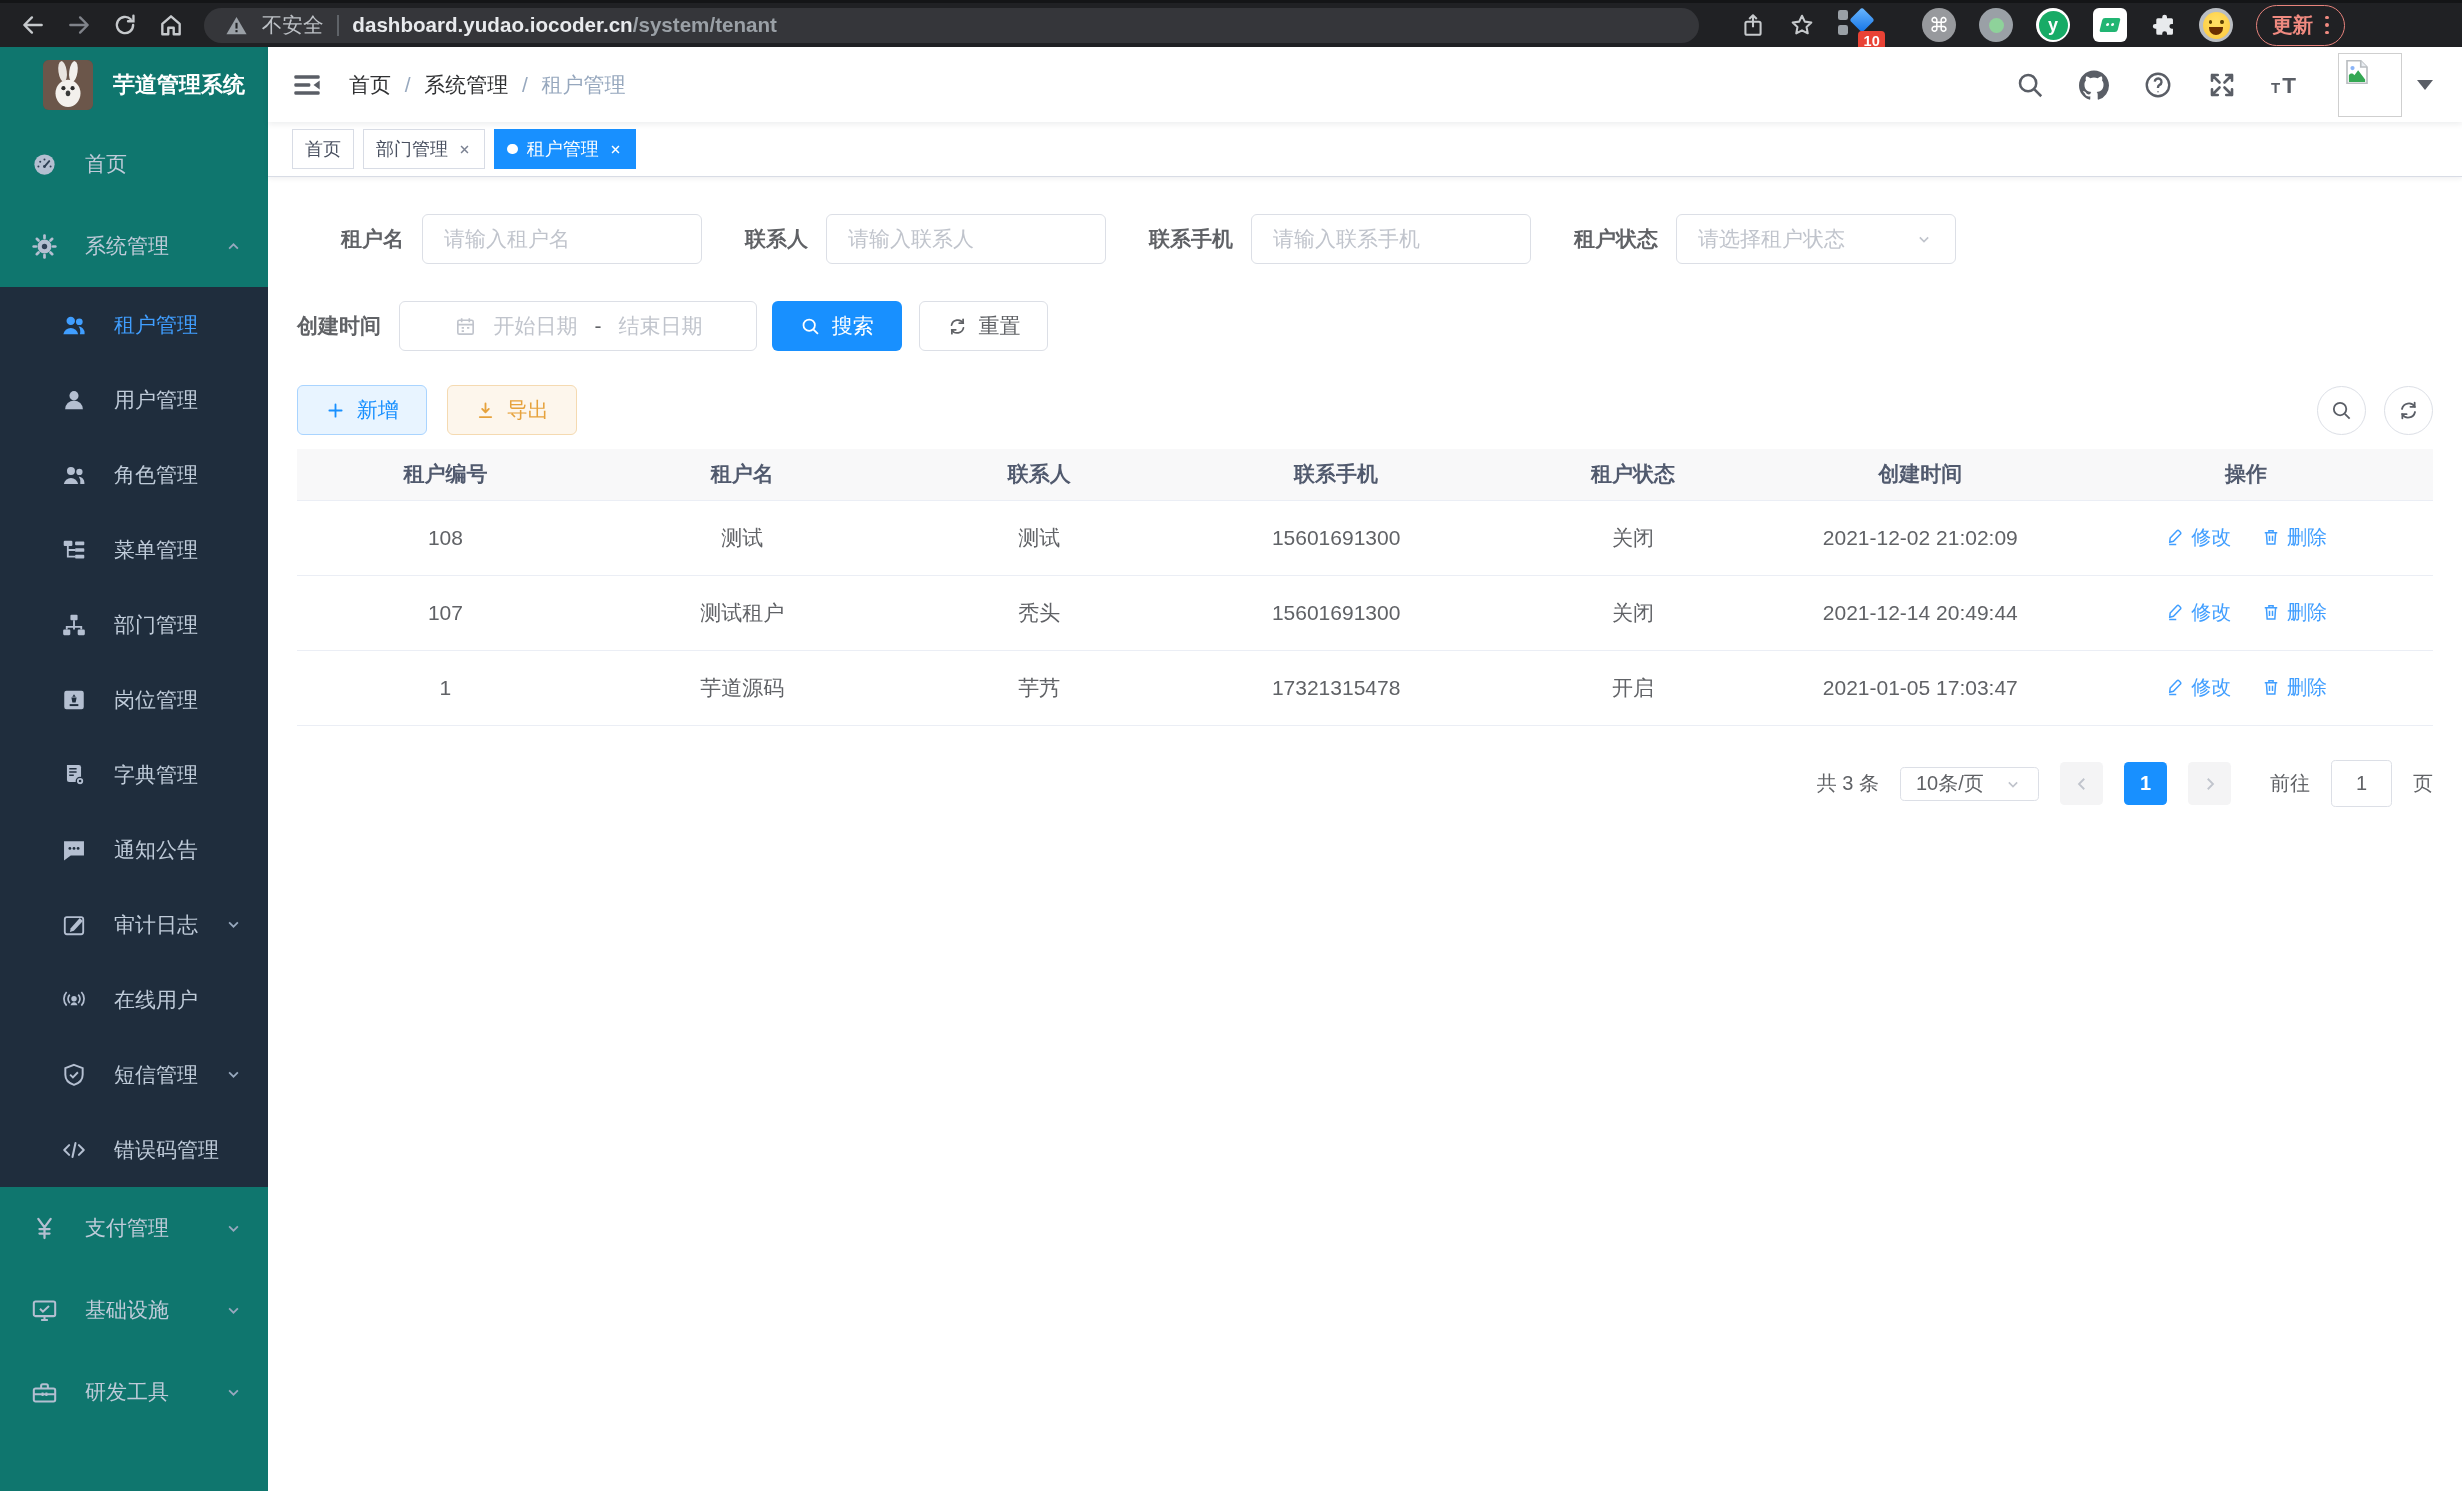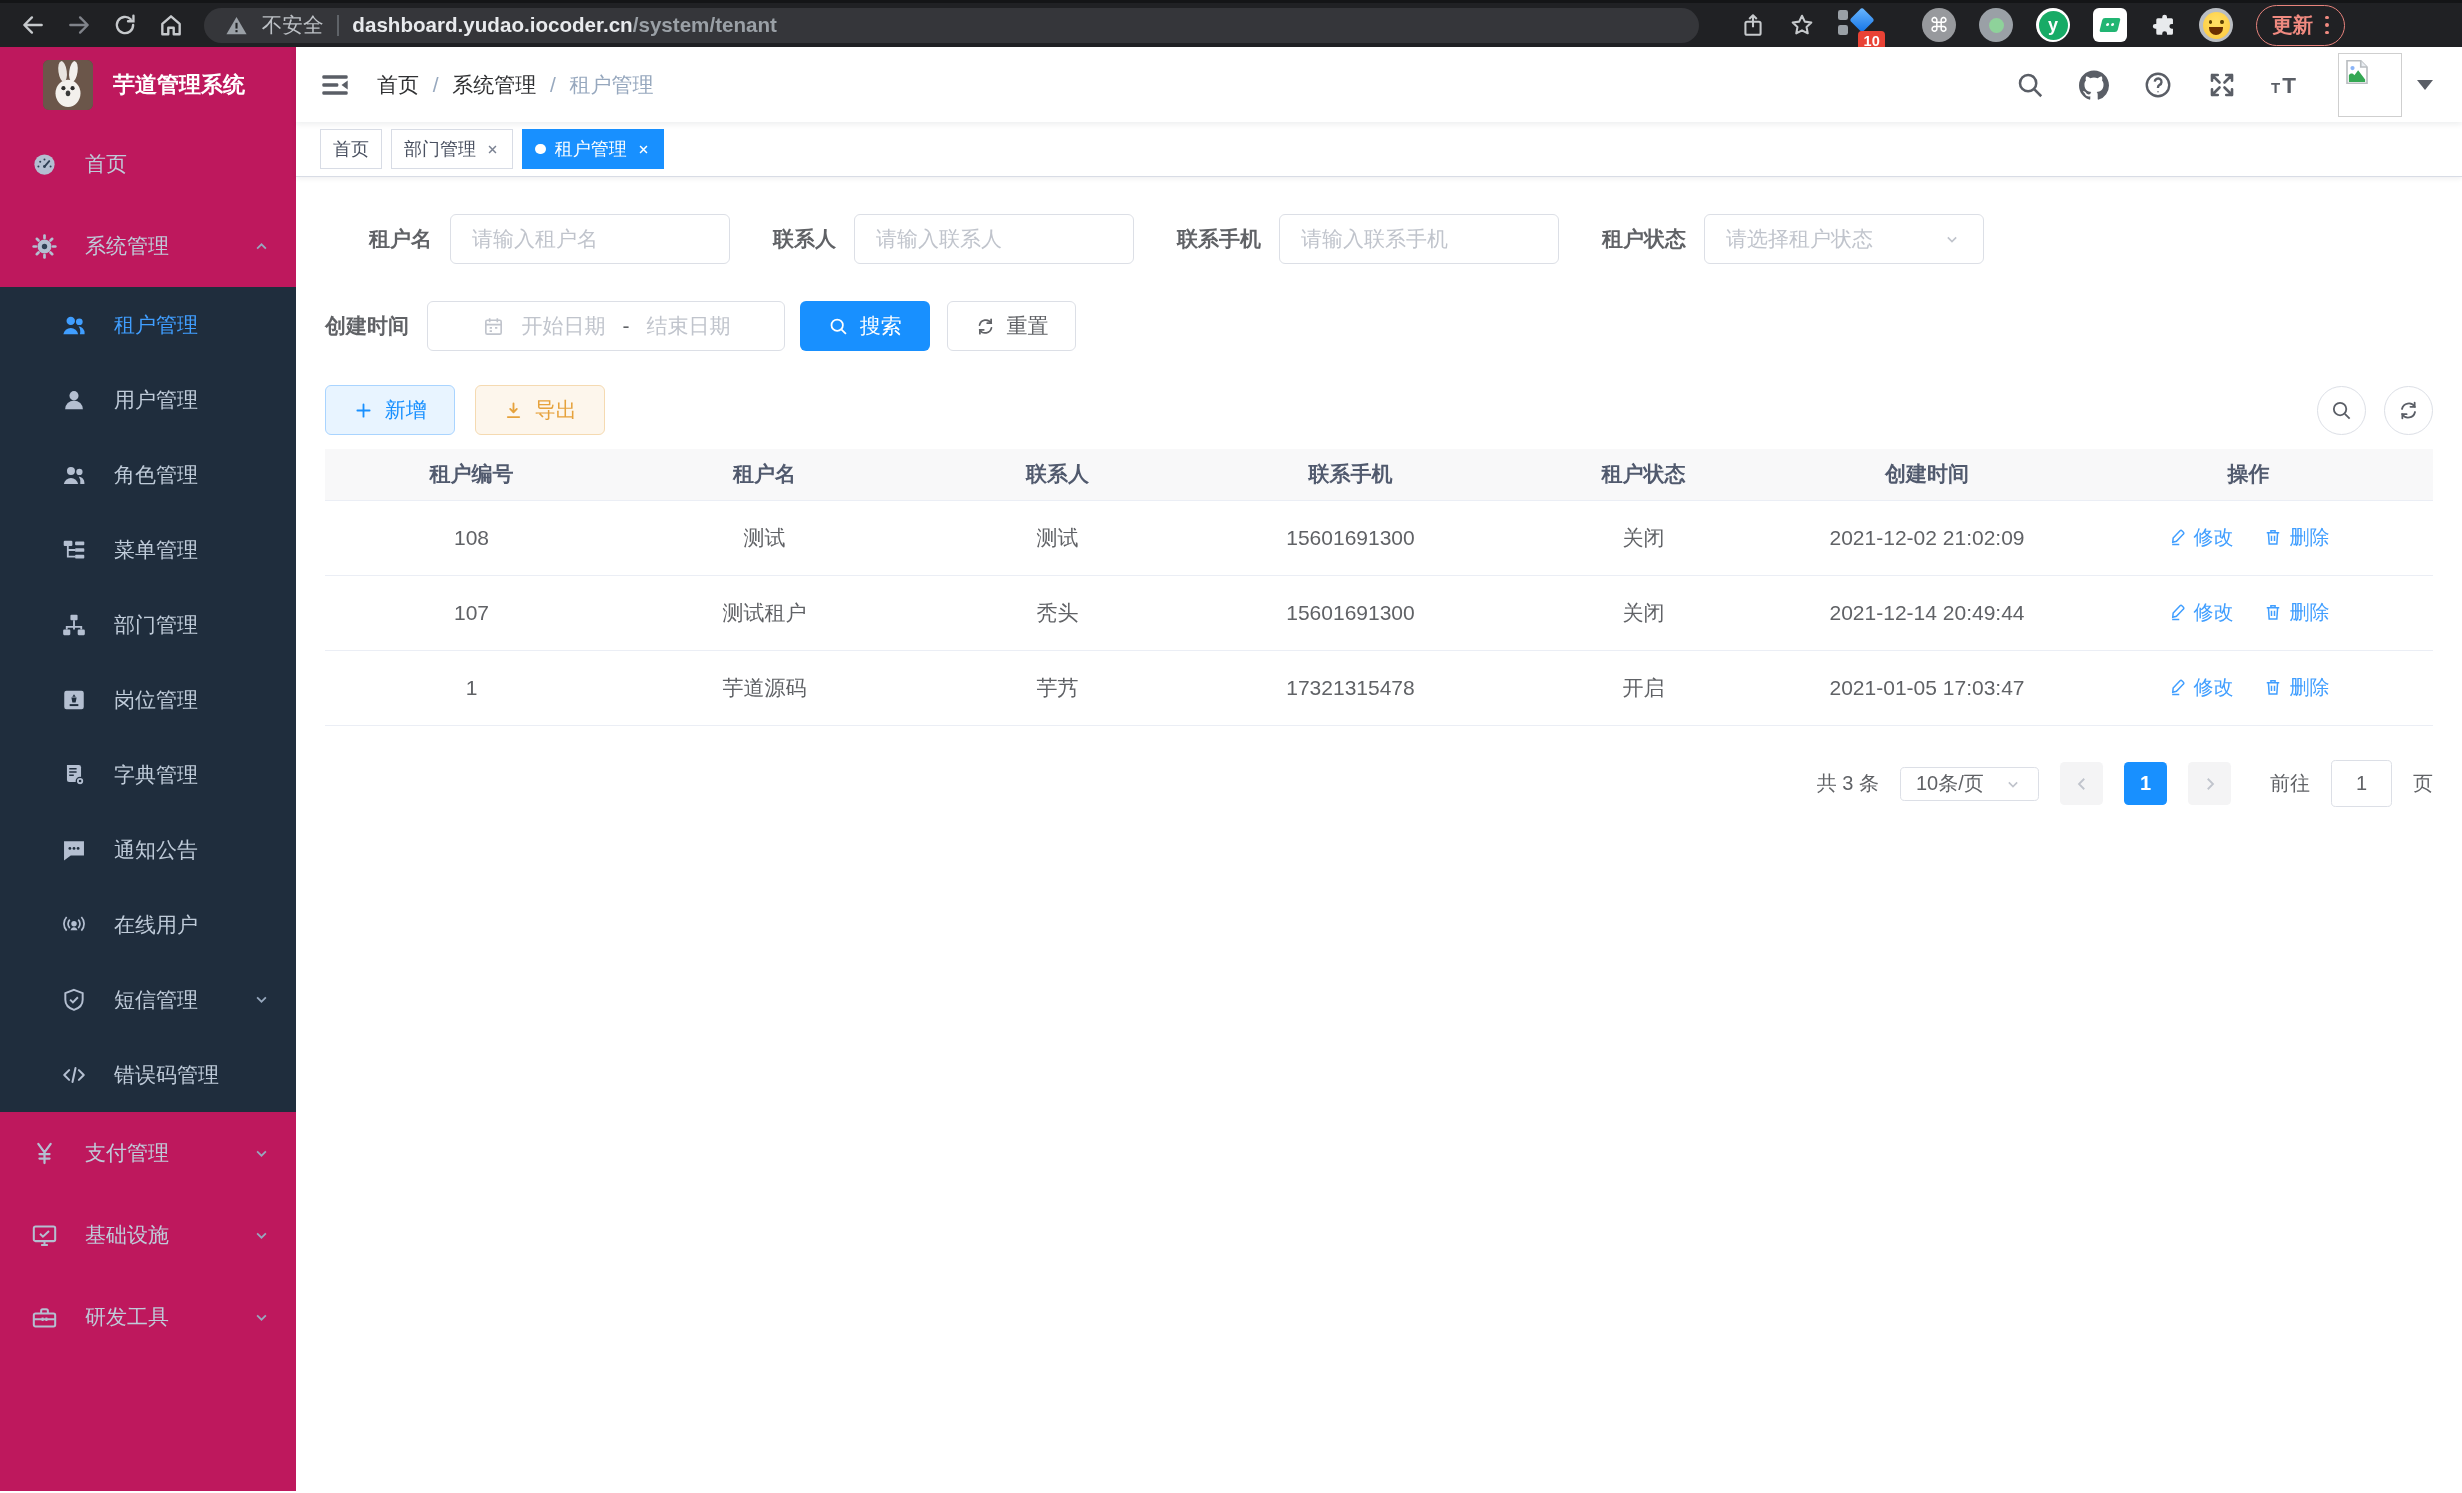--- a/index.html
+++ b/index.html
@@ -27,21 +27,21 @@
     transform:rotate(45deg); border-radius:3px; }
   .circle44 { width:34px; height:34px; border-radius:50%; display:flex; align-items:center;
     justify-content:center; }
   .update-pill { height:41px; border:1.5px solid #e8837c; border-radius:22px; color:#f08a80;
     display:flex; align-items:center; gap:12px; padding:0 15px; font-size:20.6px; cursor:pointer;font-weight:bold; }
   .vdots { display:flex; flex-direction:column; gap:3.8px; }
   .vdots i { width:3.8px; height:3.8px; border-radius:50%; background:#f08a80; }
 
   
   .app { display:flex; height:1444px; }
-  .sidebar { width:296px; background:#be185d; color:#bfcbd9; flex:0 0 auto; height:100%; }
+  .sidebar { width:268px; background:#0f766e; color:#bfcbd9; flex:0 0 auto; height:100%; }
   .main { flex:1; display:flex; flex-direction:column; min-width:0; }
 
   
   .logo-row { height:76px; display:flex; align-items:center; padding-left:43px; gap:20px; }
   .logo-img { width:50px; height:50px; border-radius:6px; background:#5d4a3d; position:relative;
     overflow:hidden; flex:0 0 auto; }
   .logo-title { color:#fff; font-size:22px; font-weight:bold; }
   .menu-item { position:relative; display:flex; align-items:center; gap:26px; font-size:21px;
     cursor:pointer; }
   .menu-item.top { height:82px; padding-left:30px; }
@@ -362,20 +362,32 @@
             <svg width="26" height="26" viewBox="0 0 24 24">
               <path d="M2.8 4h18.4v13H9l-6.2 4.6z" fill="currentColor"></path>
               <g fill="#1f2d3d">
                 <circle cx="8.2" cy="10.5" r="1.3"></circle>
                 <circle cx="12" cy="10.5" r="1.3"></circle>
                 <circle cx="15.8" cy="10.5" r="1.3"></circle>
               </g>
             </svg>
           </span>
         <span class="mi-label">通知公告</span>
+      </div>
+      <div class="menu-item sub">
+        <span class="mi-icon">
+            <svg width="26" height="26" viewBox="0 0 24 24">
+              <rect x="3.5" y="4.8" width="17" height="15.7" rx="2" fill="none" stroke="currentColor" stroke-width="1.7"></rect>
+              <path d="M9 14.9l8.3-9.3 2.9 2.6-8.3 9.2-3.7 1z" fill="currentColor"></path>
+            </svg>
+          </span>
+        <span class="mi-label">审计日志</span>
+        <svg class="mi-chevron" viewBox="0 0 24 24" fill="none" stroke="currentColor" stroke-width="2">
+            <path d="M7 9.5l5 5 5-5"></path>
+          </svg>
       </div>
       <div class="menu-item sub">
         <span class="mi-icon">
             <svg width="26" height="26" viewBox="0 0 24 24">
               <circle cx="12" cy="10.8" r="2.5" fill="currentColor"></circle>
               <path d="M8.8 16.8c.5-1.8 1.7-2.7 3.2-2.7s2.7.9 3.2 2.7z" fill="currentColor"></path>
               <g stroke="currentColor" stroke-width="1.6" fill="none">
                 <path d="M8.1 14.8a5.5 5.5 0 0 1 0-7.8M15.9 7a5.5 5.5 0 0 1 0 7.8"></path>
                 <path d="M5.2 17.2a9.2 9.2 0 0 1 0-12.6M18.8 4.6a9.2 9.2 0 0 1 0 12.6"></path>
               </g>

